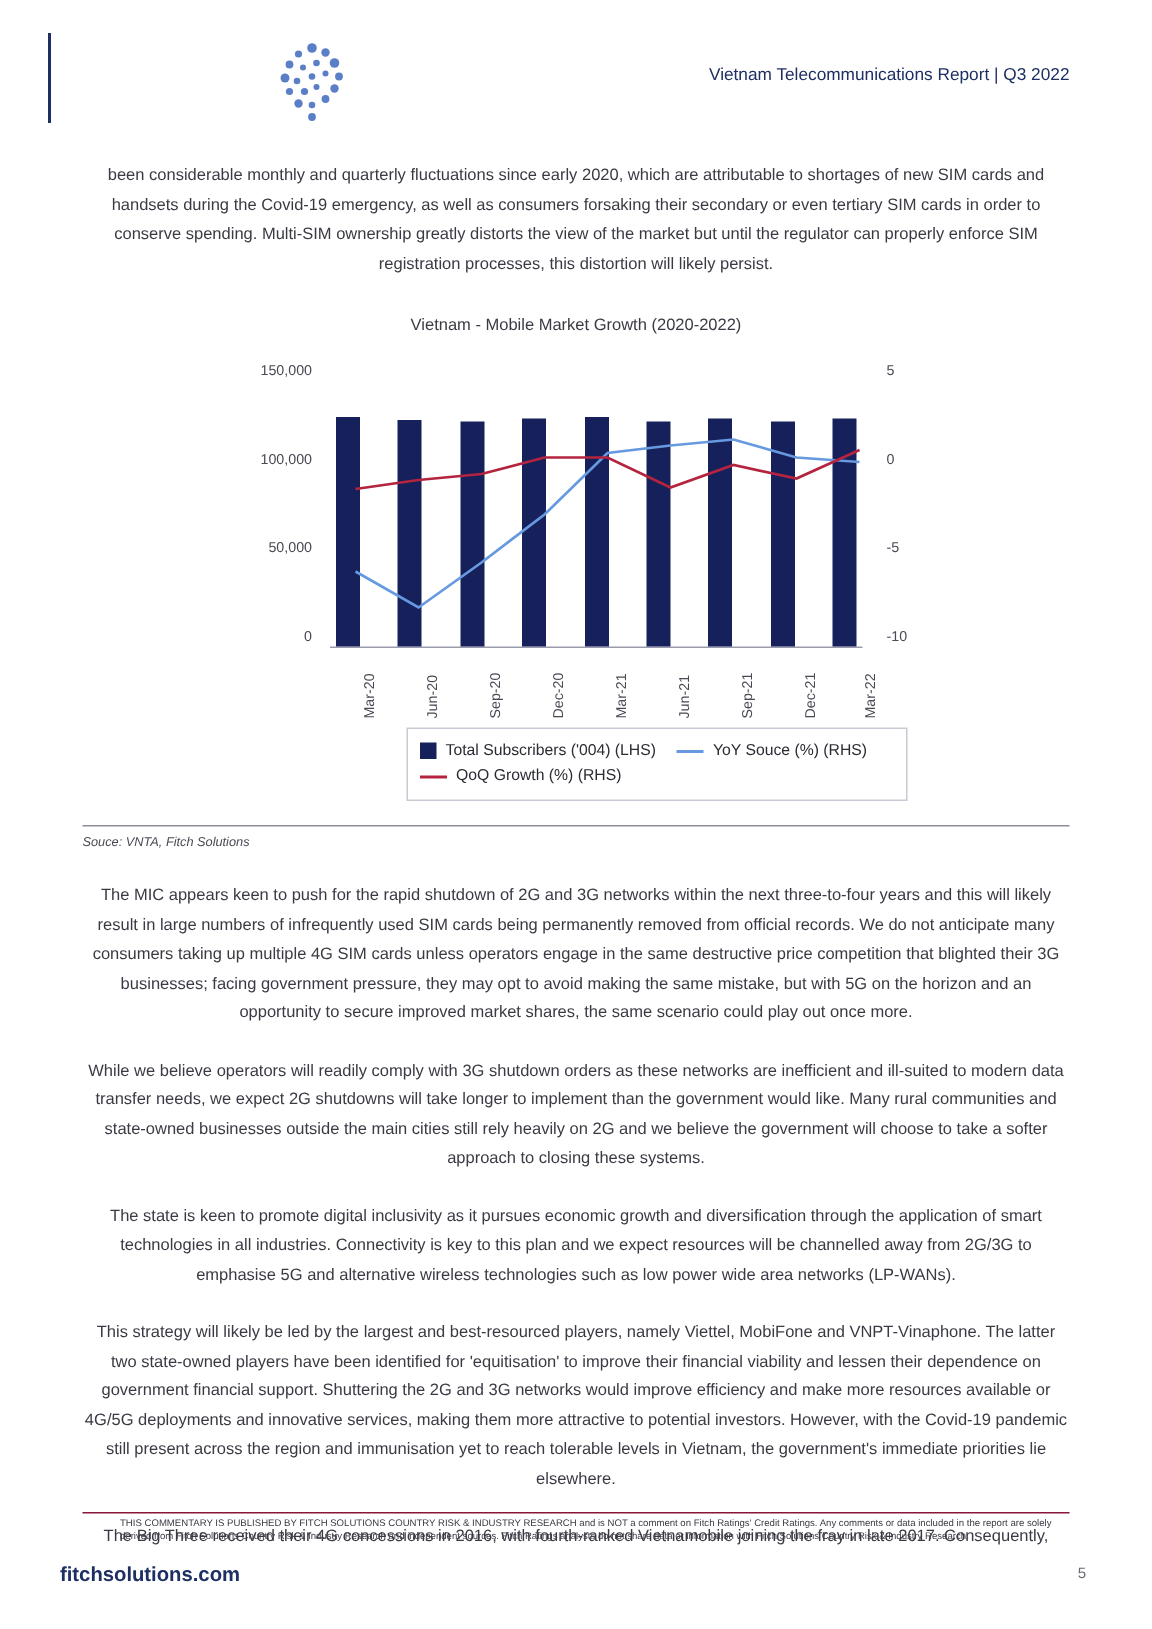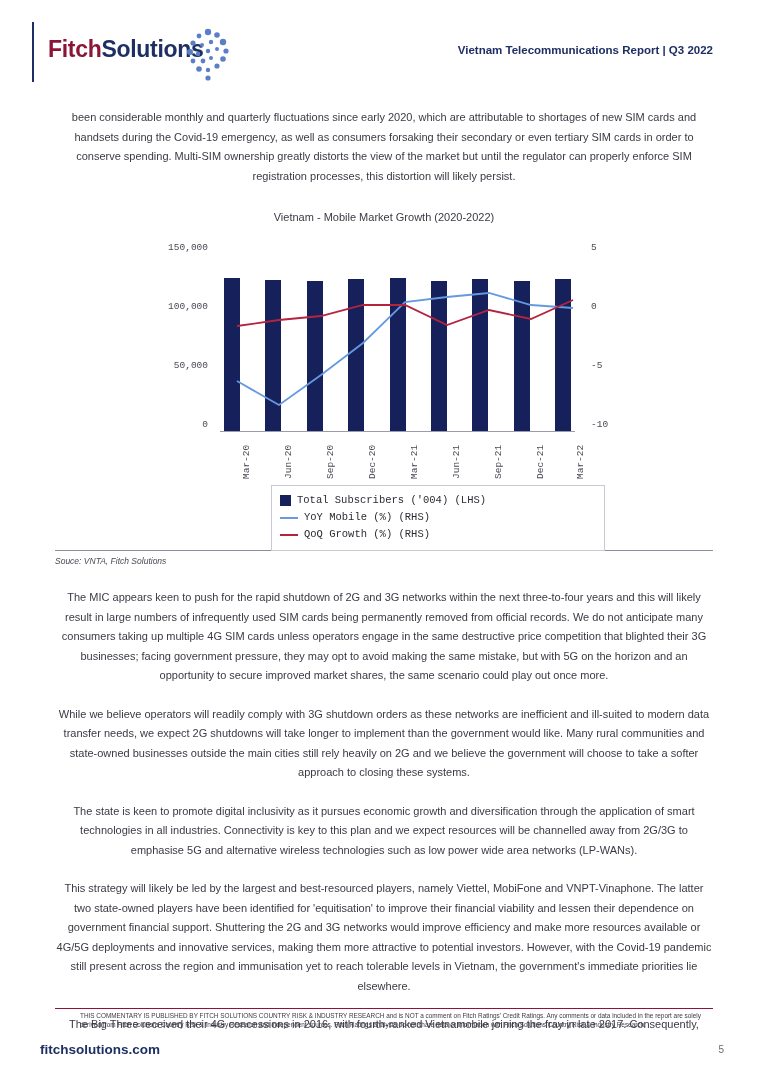--- a/index.html
+++ b/index.html
@@ -58,21 +58,21 @@
     left: 178px;
     top: 10px;
     width: 60px;
     height: 60px;
   }
   .header-title {
     position: absolute;
     right: 55px;
     top: 30px;
     font-size: 11.5px;
-    font-weight: bold;
+    font-weight: normal;
     color: #1d2f63;
     text-align: right;
   }
 
   
   .content {
     position: absolute;
     left: 55px;
     top: 108px;
     width: 658px;
@@ -105,21 +105,20 @@
     text-align: center;
     font-size: 11px;
     color: #3a3a44;
     margin: 0 0 10px 0;
     line-height: 19px;
   }
   .plot-wrap {
     position: relative;
     width: 658px;
     height: 250px;
-    font-family: Liberation Mono, monospace;
   }
   .plot {
     position: absolute;
     left: 165px;
     top: 10px;
     width: 355px;
     height: 185px;
     border-bottom: 1px solid #9b9bae;
     box-sizing: border-box;
   }
@@ -269,23 +268,20 @@
     color: #6a6a78;
   }
 </style>
 </head>
 <body>
 
 <div class="page">
 
   <div class="header">
     <div class="header-rule"></div>
-    <div class="logo">
-      <span class="fitch">Fitch</span><span class="solutions">Solutions</span>
-    </div>
     <div class="logo-dots">
       <svg width="60" height="60" viewBox="0 0 60 60" aria-hidden="true">
         <g fill="#5b7fc7">
           <circle cx="30" cy="8" r="3.2"></circle>
           <circle cx="39" cy="11" r="2.8"></circle>
           <circle cx="21" cy="12" r="2.4"></circle>
           <circle cx="45" cy="18" r="3.2"></circle>
           <circle cx="15" cy="19" r="2.6"></circle>
           <circle cx="33" cy="18" r="2.2"></circle>
           <circle cx="24" cy="21" r="2.0"></circle>
@@ -364,21 +360,21 @@
         </div>
 
         <div class="legend">
           <div class="legend-row">
             <span class="legend-item">
               <span class="swatch-bar"></span>
               <span>Total Subscribers ('004) (LHS)</span>
             </span>
             <span class="legend-item">
               <span class="swatch-line" style="background:#6699e0;"></span>
-              <span>YoY Mobile (%) (RHS)</span>
+              <span>YoY Souce (%) (RHS)</span>
             </span>
           </div>
           <div class="legend-row">
             <span class="legend-item">
               <span class="swatch-line" style="background:#b4243f;"></span>
               <span>QoQ Growth (%) (RHS)</span>
             </span>
           </div>
         </div>
 

